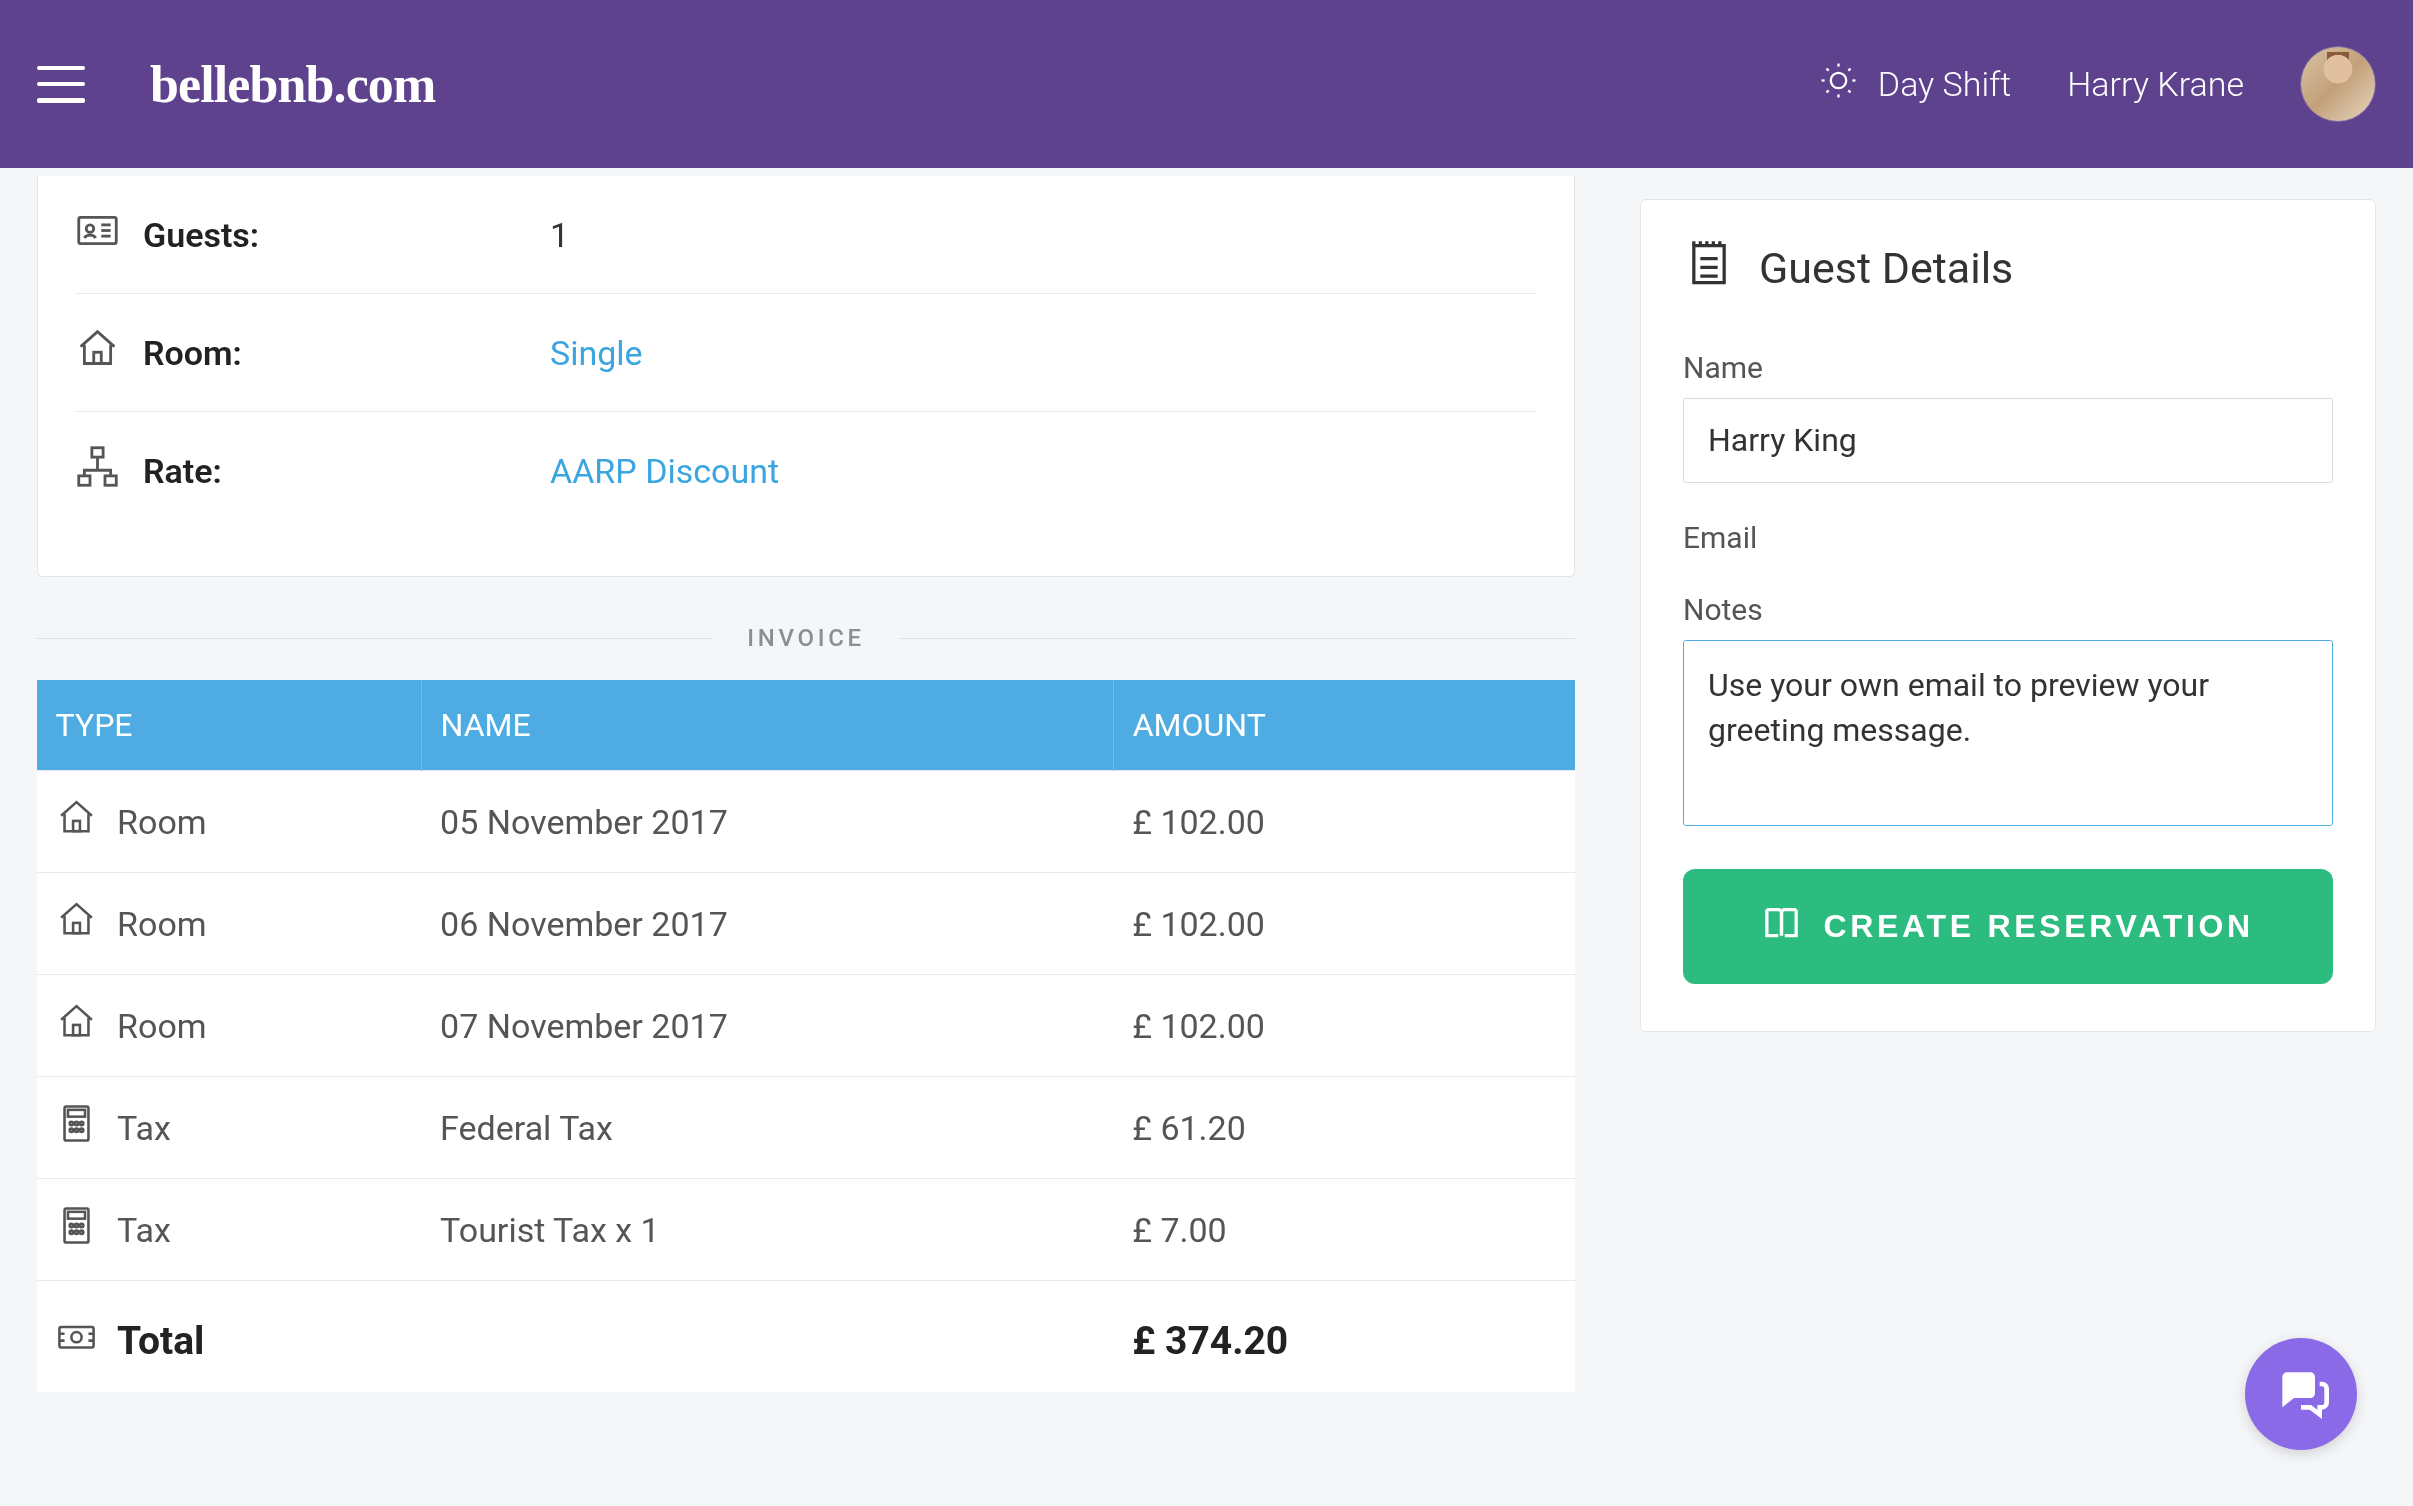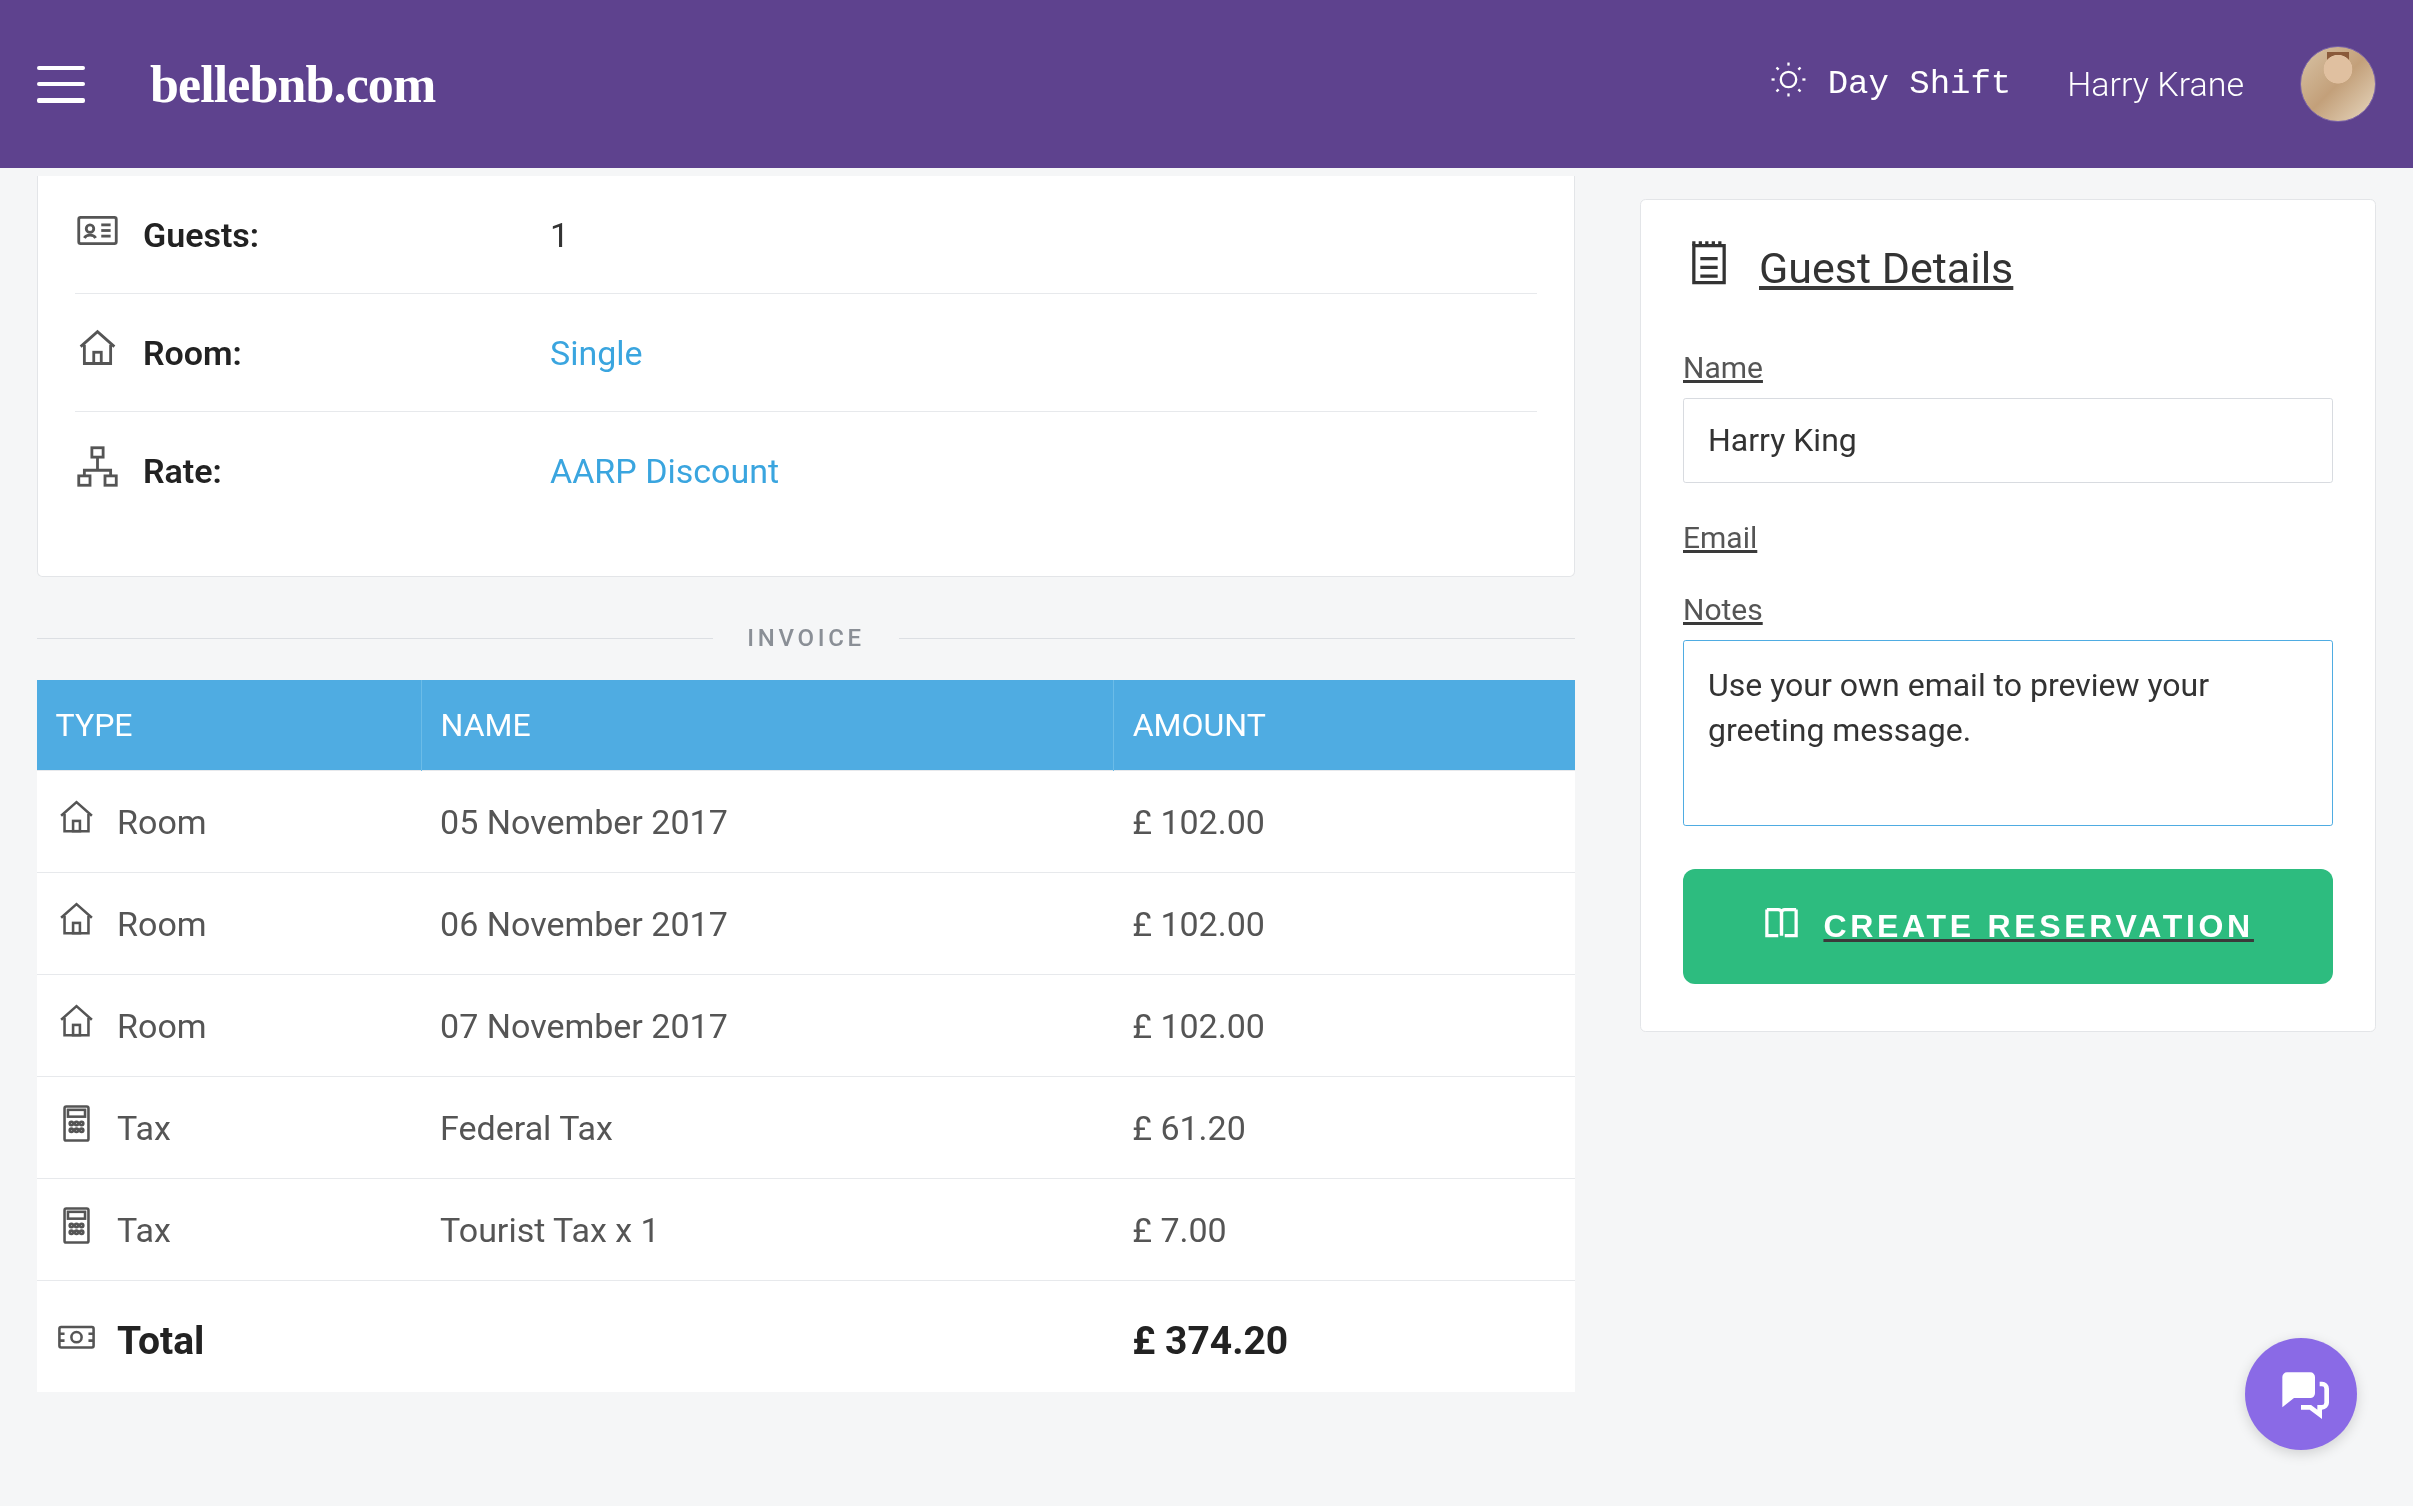--- a/index.html
+++ b/index.html
@@ -44,21 +44,21 @@
     letter-spacing: -0.9px;
   }
   .header-right {
     margin-left: auto;
     display: flex;
     align-items: center;
     gap: 56px;
     font-size: 34px;
     font-weight: 300;
   }
-  .shift-item { display: flex; align-items: center; gap: 20.5px; cursor: pointer; font-family: Liberation Mono, monospace; }
+  .shift-item { display: flex; align-items: center; gap: 20.5px; cursor: pointer; }
   .sun-icon svg { width: 37px; height: 37px; }
   .avatar {
     width: 76px;
     height: 76px;
     border-radius: 50%;
     background: linear-gradient(135deg, #d8c3a5 0%, #c3a07a 50%, #e8d8c0 100%);
     border: 1.9px solid #7a63a7;
     overflow: hidden;
     position: relative;
   }
@@ -144,21 +144,20 @@
   tbody tr.total td { font-weight: 700; color: #222; font-size: 39px; padding-top: 34px; }
   .type-cell { display: flex; align-items: center; gap: 20.5px; }
   .type-cell svg { width: 41px; height: 41px; stroke:#555; }
 
   
   .panel {
     background: #fff;
     border: 0.9px solid #e3e5e8;
     border-radius: 5.6px;
     padding: 37px 42px 47px 42px;
-    text-decoration: underline;
   }
   .panel-title {
     display: flex;
     align-items: center;
     gap: 24px;
     font-size: 43px;
     color: #333;
     margin-bottom: 51px;
   }
   .panel-title svg { width: 52px; height: 52px; stroke:#333; }

